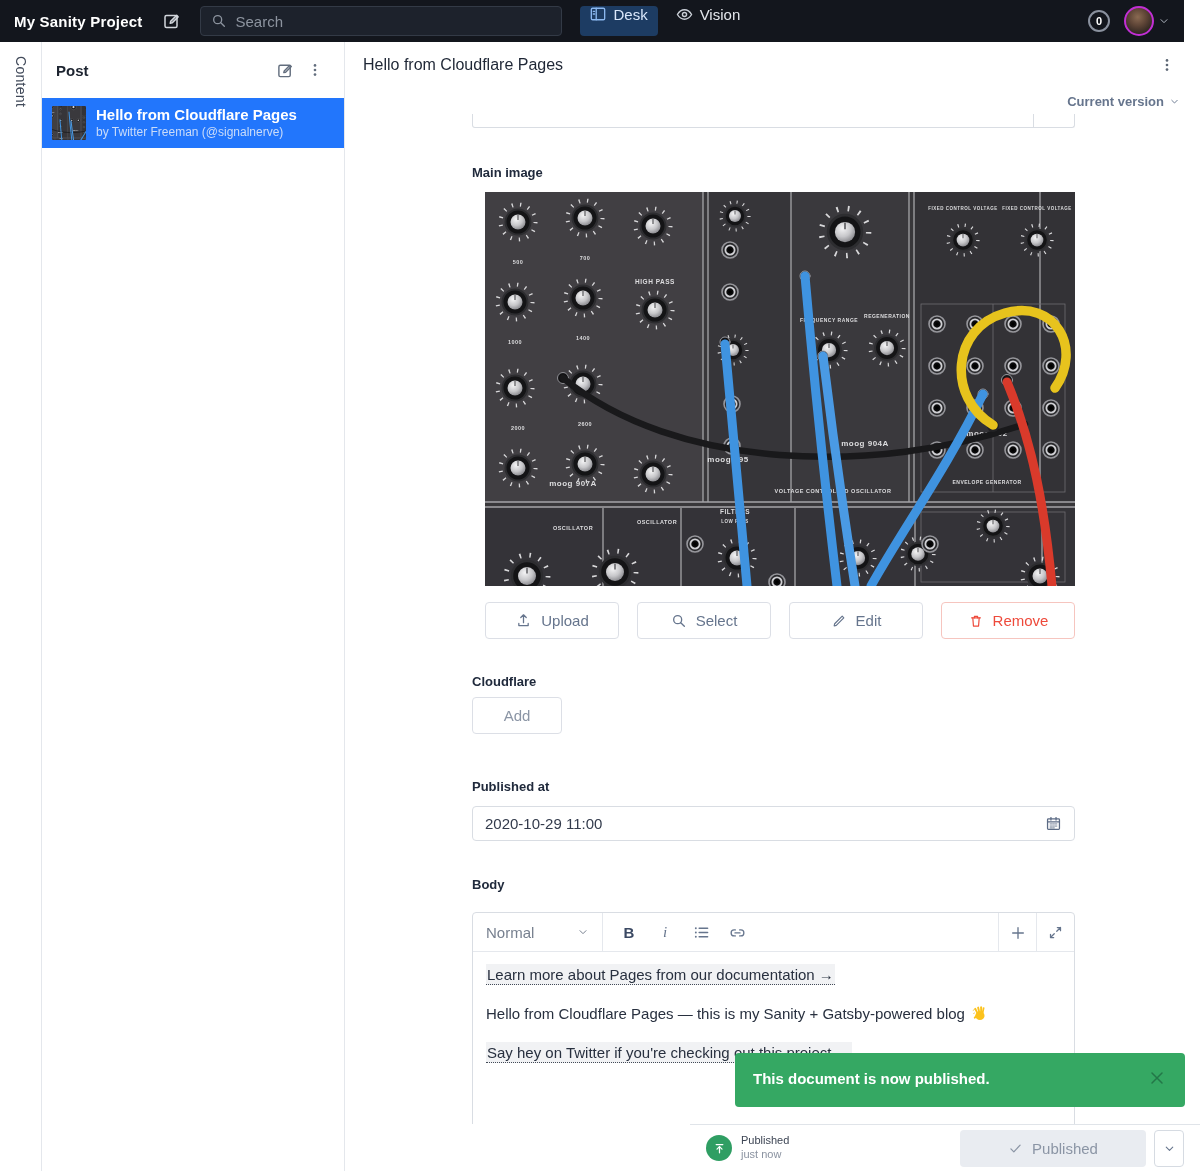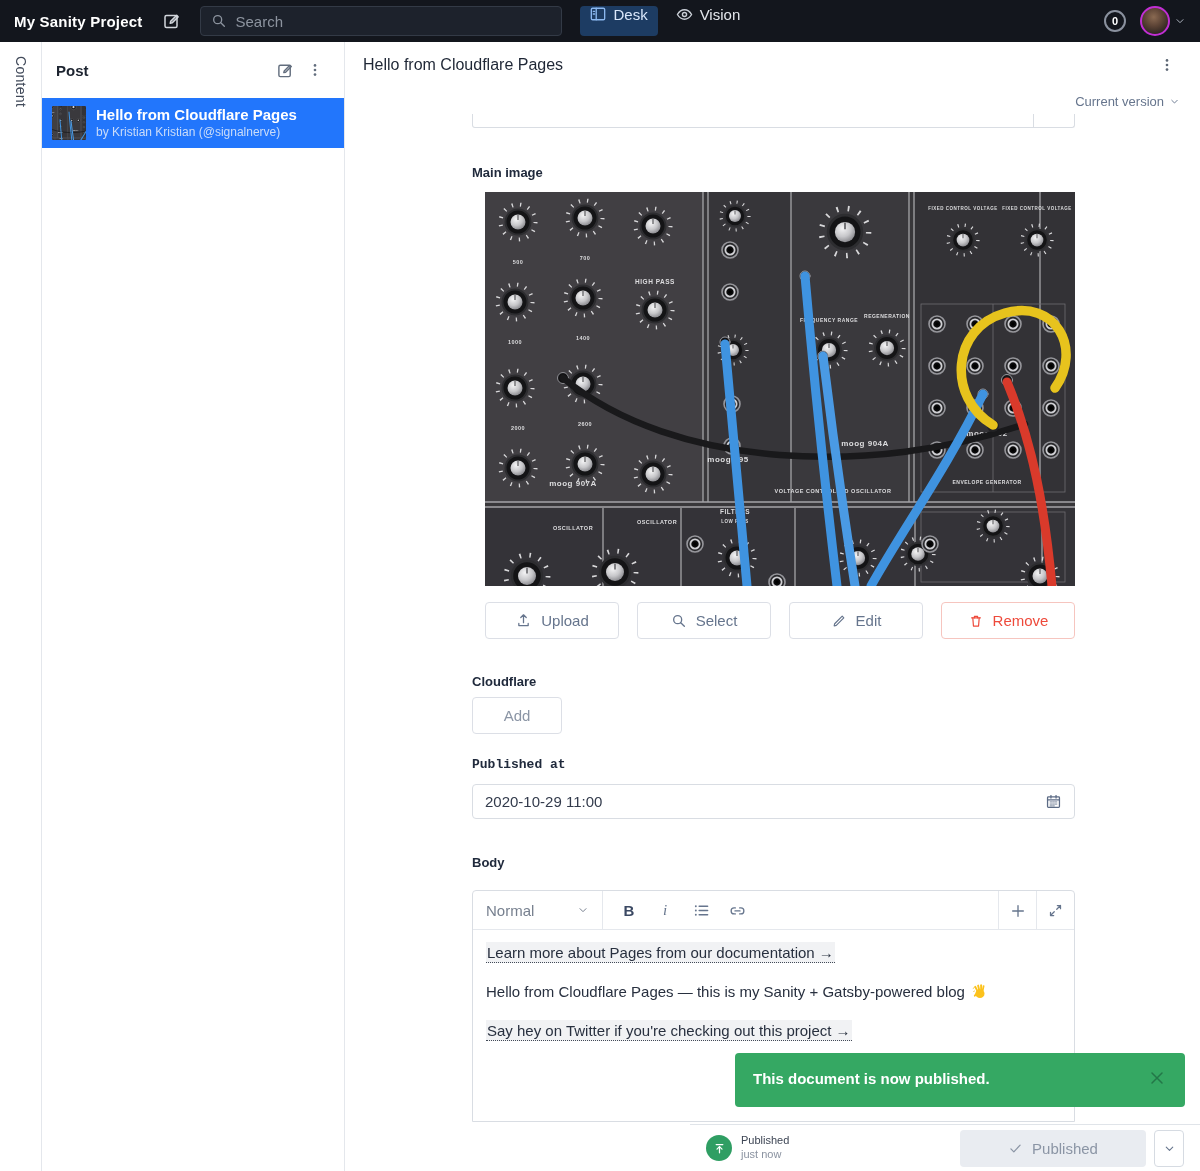--- a/index.html
+++ b/index.html
@@ -1,21 +1,21 @@
 <!DOCTYPE html>
 <html><head>
 <meta charset="utf-8">
 <style>
   * { box-sizing: border-box; margin: 0; padding: 0; }
   html,body { width:1200px; }
   body { font-family:"Liberation Sans", sans-serif; background:#fff; color:#1c2433; }
   #app { position:relative; width:1200px; height:1171px; background:#fff; overflow:hidden; }
 
   
-  .navbar { position:absolute; top:0; left:0; right:0; height:42px; background:#13161d;
+  .navbar { position:absolute; top:0; left:0; right:16px; height:42px; background:#13161d;
             display:flex; align-items:center; padding:0 14px; }
   .nav-title { color:#fff; font-size:15px; font-weight:700; letter-spacing:.2px; margin-right:14px; white-space:nowrap; }
   .icon-btn { display:inline-flex; align-items:center; justify-content:center; background:none; border:none; cursor:pointer; }
   .nav-compose { width:32px; height:32px; color:#d3d7dd; margin-right:12px; }
   .nav-search { display:flex; align-items:center; gap:8px; width:362px; height:30px; background:#1d222c;
                 border:1px solid #333a46; border-radius:4px; padding:0 10px; margin-right:18px; }
   .nav-search svg { color:#8d949f; flex:none; }
   .nav-search input { flex:1; background:transparent; border:none; outline:none; color:#ffffff; font-size:15px; font-family:inherit; }
   .nav-search input::placeholder { color:#8d949f; }
   .nav-tab { display:flex; align-items:flex-start; gap:7px; height:30px; padding:0 10px; border-radius:4px;
@@ -44,37 +44,37 @@
   .pane-item-thumb { width:34px; height:34px; border-radius:2px; overflow:hidden; flex:none; background:#2c2b2e; }
   .pane-item-title { font-size:15px; font-weight:600; color:#fff; line-height:1.25; }
   .pane-item-sub { font-size:12px; color:#cadcf9; line-height:1.3; }
 
   
   .main { position:absolute; top:42px; left:345px; right:0; bottom:0; background:#fff; }
   .main-header { height:46px; display:flex; align-items:center; padding:0 18px; }
   .doc-title { font-size:16px; font-weight:400; color:#1e2635; flex:1; }
   .main-header .icon-btn { color:#5c6674; width:30px; height:30px; }
   .version-row { height:26px; display:flex; align-items:center; justify-content:flex-end; padding:0 20px; }
-  .version-btn { display:flex; align-items:center; gap:5px; color:#66758d; font-size:13px; background:none; border:none; cursor:pointer; font-family:inherit; }
+  .version-btn { display:flex; align-items:center; gap:5px; color:#66758d; font-size:13px; background:none; border:none; cursor:pointer; font-family:inherit;font-weight:bold; }
 
   .form { position:absolute; top:72px; left:127px; width:603px; bottom:47px; overflow:hidden; }
   .clipped-field { position:relative; height:14px; border:1px solid #d9dde3; border-top:none; border-radius:0 0 3px 3px; }
   .clipped-field .seg { position:absolute; right:40px; top:0; bottom:0; width:1px; background:#d9dde3; }
 
   .field-label { font-size:13px; font-weight:600; color:#202a3c; }
   .lbl-mainimage { margin-top:37px; }
   .image-wrap { margin:12px 0 0 13px; width:590px; height:394px; background:#38373a; overflow:hidden; }
   .img-actions { display:grid; grid-template-columns:1fr 1fr 1fr 1fr; gap:18px; margin:16px 0 0 13px; width:590px; }
   .btn { display:flex; align-items:center; justify-content:center; gap:9px; height:37px; border:1px solid #dcdfe6;
          border-radius:4px; background:#fff; color:#66758d; font-size:15px; font-weight:500; font-family:inherit; cursor:pointer; }
   .btn svg { flex:none; }
   .btn.danger { color:#ee4a3b; border-color:#f6c5bf; }
   .lbl-categories { margin-top:35px; }
   .btn-add { margin-top:8px; width:90px; height:37px; color:#8b95a5; font-weight:400; }
-  .lbl-published { margin-top:23px;font-family:Liberation Mono, monospace; }
+  .lbl-published { margin-top:45px; }
   .date-input { position:relative; margin-top:12px; height:35px; border:1px solid #d9dde3; border-radius:4px;
                 display:flex; align-items:center; padding:0 12px; }
   .date-input input { flex:1; border:none; outline:none; font-size:15px; color:#333b4c; font-family:inherit; background:transparent; }
   .date-input .icon-btn { color:#5c6b85; }
   .lbl-body { margin-top:36px; }
 
   .editor-box { margin-top:20px; border:1px solid #d9dde3; border-radius:4px 4px 0 0; height:232px; position:relative; }
   .rte-toolbar { display:flex; align-items:stretch; height:39px; border-bottom:1px solid #e5e8ed; }
   .style-select { width:130px; display:flex; align-items:center; justify-content:space-between; padding:0 13px;
                   border-right:1px solid #e5e8ed; color:#77808f; font-size:15px; background:none; border-top:none; border-left:none; border-bottom:none; cursor:pointer; font-family:inherit; }
@@ -322,21 +322,21 @@
       </button>
     </div>
     <div class="pane-item">
       <div class="pane-item-thumb">
         <svg width="34" height="34" viewBox="170 30 300 300" preserveAspectRatio="xMidYMid slice">
             <use href="#synth-art" width="590" height="394"></use>
           </svg>
       </div>
       <div>
         <div class="pane-item-title">Hello from Cloudflare Pages</div>
-        <div class="pane-item-sub">by Kristian Kristian (@signalnerve)</div>
+        <div class="pane-item-sub">by Twitter Freeman (@signalnerve)</div>
       </div>
     </div>
   </section>
 
   <section class="main">
     <div class="main-header">
       <div class="doc-title">Hello from Cloudflare Pages</div>
       <button class="icon-btn">
         <svg width="16" height="16" viewBox="0 0 18 18" fill="currentColor">
             <circle cx="9" cy="3.8" r="1.5"></circle>

